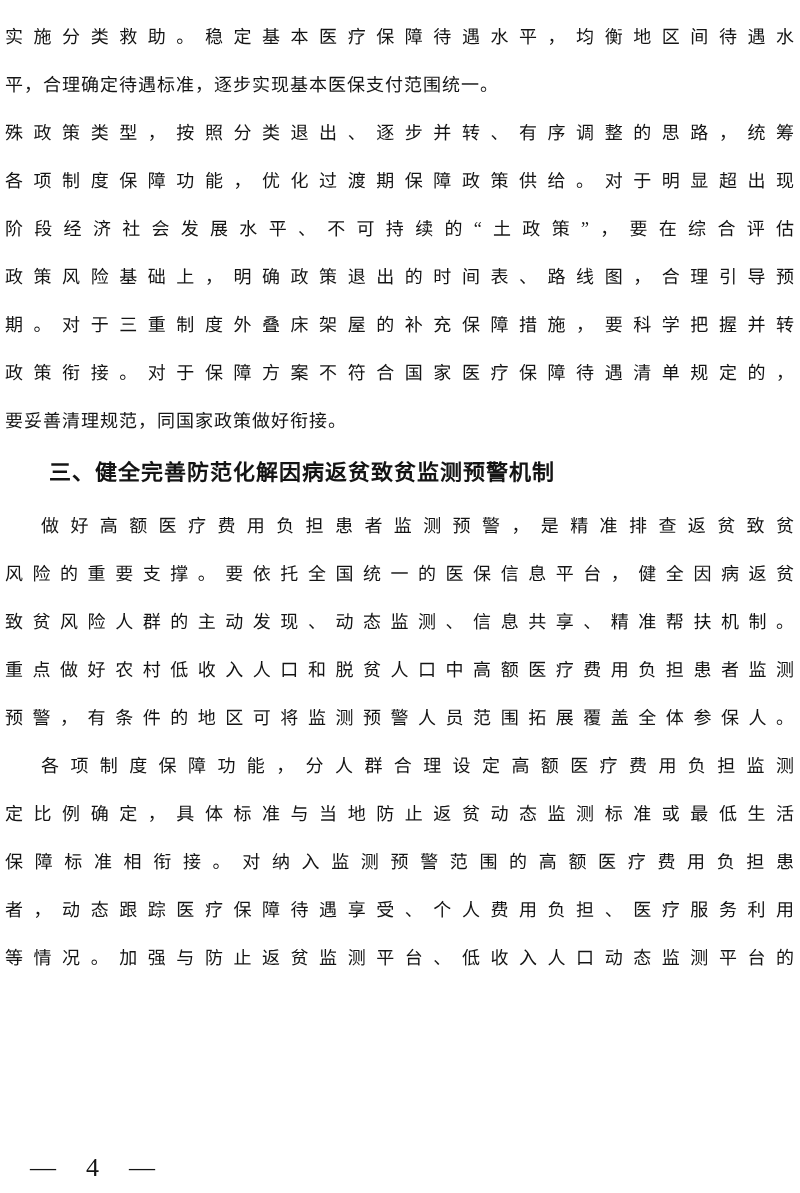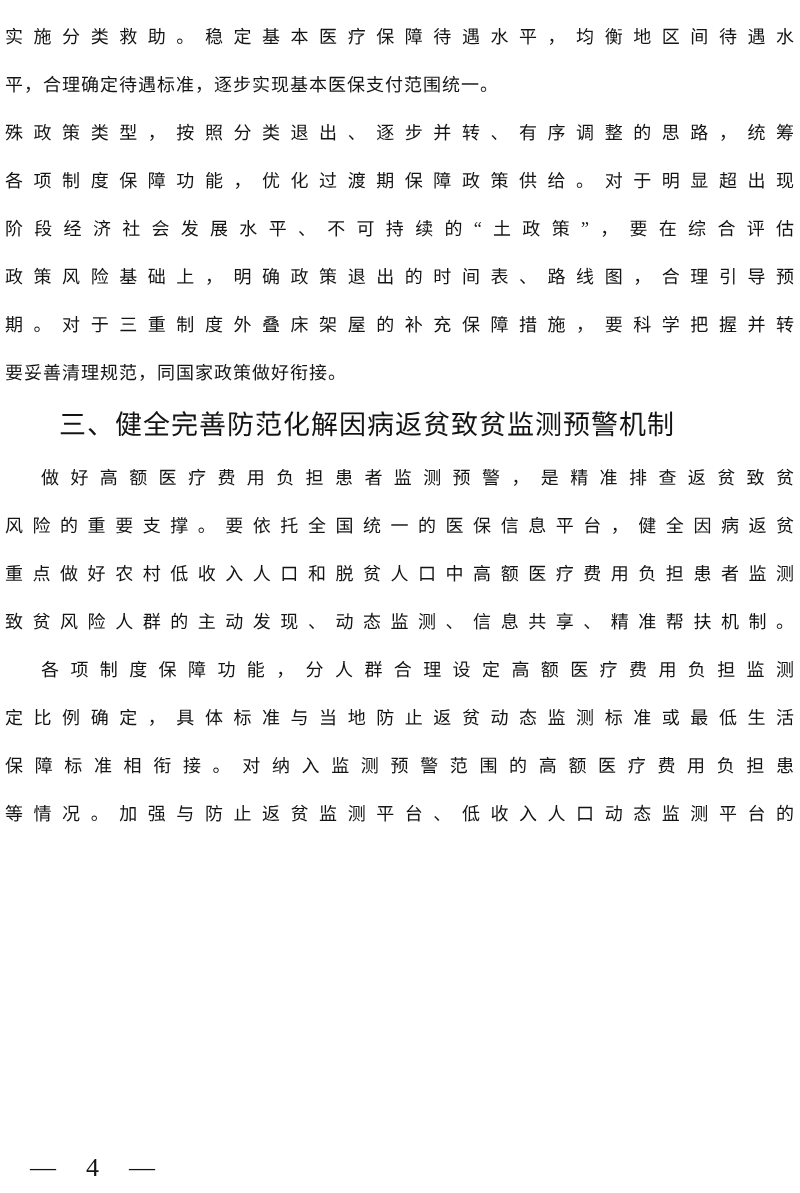--- a/index.html
+++ b/index.html
@@ -27,22 +27,22 @@
     text-align: left;
   }
   .line.fill {
     text-align: justify;
     text-align-last: justify;
   }
   .line.indent { text-indent: 2em; }
   .block.heading { margin: 4px 0 5px 0; }
   .block.heading .line {
     font-family: "Liberation Sans", sans-serif;
-    font-weight: 400;
-    font-size: 27px;
+    font-weight: 700;
+    font-size: 22px;
     letter-spacing: 1px;
   }
   .footer {
     position: absolute;
     left: 30px;
     bottom: 10px;
     display: flex;
     align-items: baseline;
     gap: 30px;
     font-size: 26px;
@@ -58,35 +58,38 @@
     <div class="block paragraph">
       <div class="line fill">实施分类救助。稳定基本医疗保障待遇水平，均衡地区间待遇水</div>
       <div class="line">平，合理确定待遇标准，逐步实现基本医保支付范围统一。</div>
     </div>
     <div class="block paragraph">
       <div class="line fill">殊政策类型，按照分类退出、逐步并转、有序调整的思路，统筹</div>
       <div class="line fill">各项制度保障功能，优化过渡期保障政策供给。对于明显超出现</div>
       <div class="line fill">阶段经济社会发展水平、不可持续的“土政策”，要在综合评估</div>
       <div class="line fill">政策风险基础上，明确政策退出的时间表、路线图，合理引导预</div>
       <div class="line fill">期。对于三重制度外叠床架屋的补充保障措施，要科学把握并转</div>
+      <div class="line fill">政策衔接。对于保障方案不符合国家医疗保障待遇清单规定的，</div>
       <div class="line">要妥善清理规范，同国家政策做好衔接。</div>
     </div>
     <div class="block heading">
       <div class="line indent">三、健全完善防范化解因病返贫致贫监测预警机制</div>
     </div>
     <div class="block paragraph">
       <div class="line indent fill">做好高额医疗费用负担患者监测预警，是精准排查返贫致贫</div>
       <div class="line fill">风险的重要支撑。要依托全国统一的医保信息平台，健全因病返贫</div>
+      <div class="line fill">致贫风险人群的主动发现、动态监测、信息共享、精准帮扶机制。</div>
       <div class="line fill">重点做好农村低收入人口和脱贫人口中高额医疗费用负担患者监测</div>
-      <div class="line fill">致贫风险人群的主动发现、动态监测、信息共享、精准帮扶机制。</div>
+      <div class="line fill">预警，有条件的地区可将监测预警人员范围拓展覆盖全体参保人。</div>
     </div>
     <div class="block paragraph">
       <div class="line indent fill">各项制度保障功能，分人群合理设定高额医疗费用负担监测</div>
       <div class="line fill">定比例确定，具体标准与当地防止返贫动态监测标准或最低生活</div>
       <div class="line fill">保障标准相衔接。对纳入监测预警范围的高额医疗费用负担患</div>
+      <div class="line fill">者，动态跟踪医疗保障待遇享受、个人费用负担、医疗服务利用</div>
       <div class="line fill">等情况。加强与防止返贫监测平台、低收入人口动态监测平台的</div>
     </div>
   </div>
 
 <div class="footer">
   <span class="dash">—</span>
   <span class="num">4</span>
   <span class="dash">—</span>
 </div>
 

